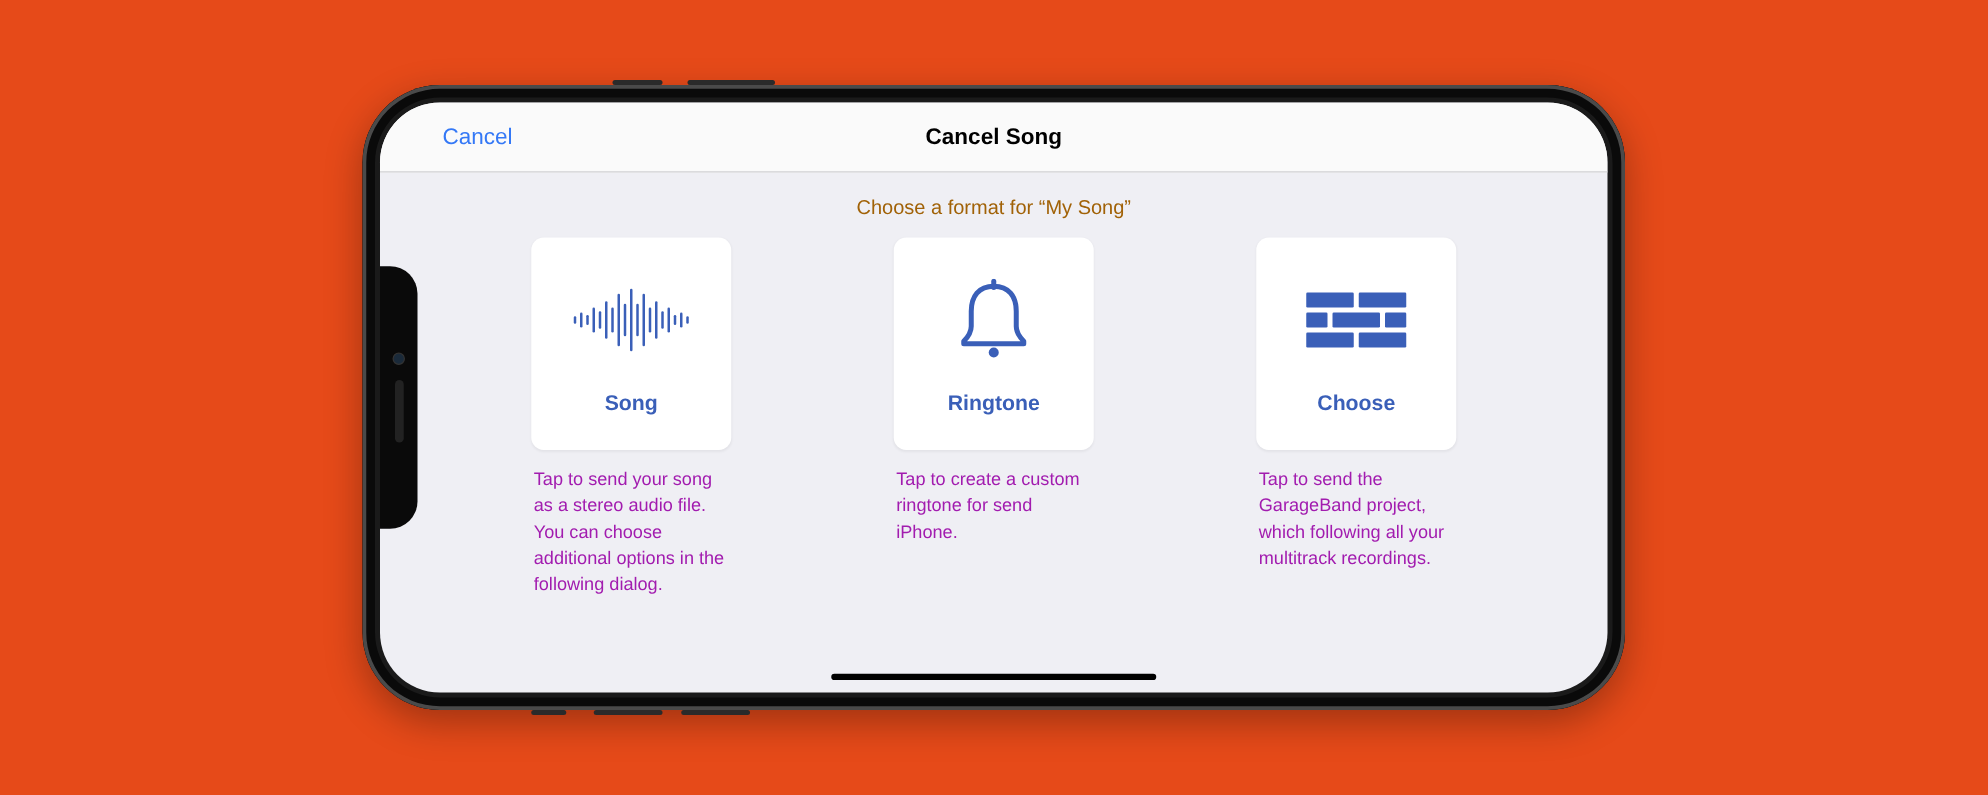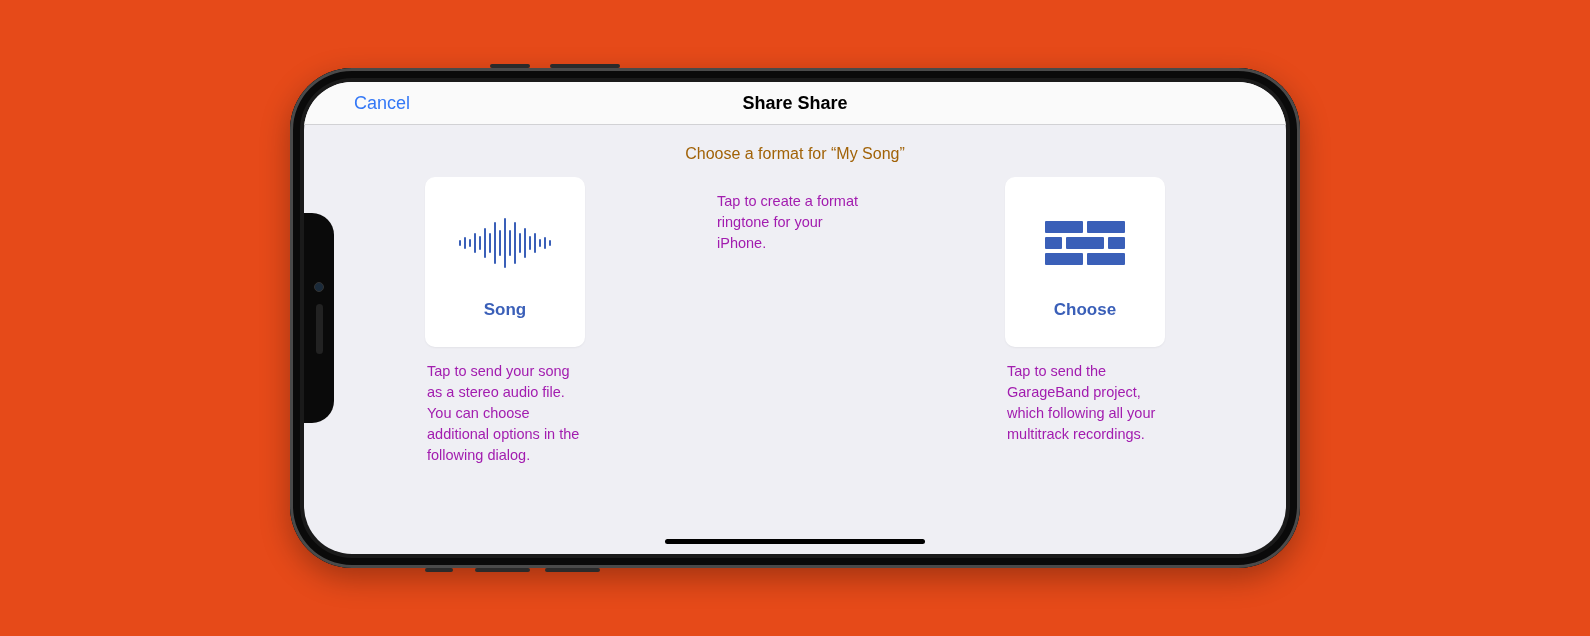--- a/index.html
+++ b/index.html
@@ -94,21 +94,21 @@
       border-radius: 50%;
       border: 1px solid #333;
     }
     .speaker {
       width: 7px;
       height: 50px;
       background: #222;
       border-radius: 4px;
     }
     .header {
-      height: 43px;
+      height: 56px;
       background: #fafafa;
       border-bottom: 1px solid #d1d1d4;
       display: flex;
       align-items: center;
       position: relative;
       padding: 15px 50px;
     }
     .cancel-btn {
       color: #3478f6;
       font-size: 18px;
@@ -212,21 +212,21 @@
   <div class="side-button button-bottom-3"></div>
 
   <div class="screen">
     <div class="notch">
       <div class="camera"></div>
       <div class="speaker"></div>
     </div>
 
     <div class="header">
       <div class="cancel-btn">Cancel</div>
-      <div class="title">Share Share</div>
+      <div class="title">Cancel Song</div>
     </div>
 
     <div class="subtitle">Choose a format for “My Song”</div>
 
     <div class="cards">
 
       <div class="card-wrap">
         <div class="card">
           <div class="icon-box">
             <div style="display:flex;align-items:center;">
@@ -250,21 +250,32 @@
               <span class="waveform-bar" style="height:12px;"></span>
               <span class="waveform-bar" style="height:6px;"></span>
             </div>
           </div>
           <div class="card-title">Song</div>
         </div>
         <div class="card-desc">Tap to send your song as a stereo audio file. You can choose additional options in the following dialog.</div>
       </div>
 
       <div class="card-wrap">
-        <div class="card-desc">Tap to create a format ringtone for your iPhone.</div>
+        <div class="card">
+          <div class="icon-box">
+            <svg width="56" height="66" viewBox="0 0 56 66" fill="none">
+              <path d="M28 4 C28 4 28 2 28 2 C28 0.5 27 0 26 0 L30 0 C29 0 28 0.5 28 2 L28 4 Z" fill="none"></path>
+              <path d="M28 6 C16 6 10 14 10 26 L10 38 C10 42 8 46 4 50 L4 52 L52 52 L52 50 C48 46 46 42 46 38 L46 26 C46 14 40 6 28 6 Z" stroke="#3a5fb8" stroke-width="4" fill="none" stroke-linejoin="round"></path>
+              <circle cx="28" cy="59" r="4" fill="#3a5fb8"></circle>
+              <line x1="28" y1="2" x2="28" y2="7" stroke="#3a5fb8" stroke-width="4" stroke-linecap="round"></line>
+            </svg>
+          </div>
+          <div class="card-title">Ringtone</div>
+        </div>
+        <div class="card-desc">Tap to create a custom ringtone for send iPhone.</div>
       </div>
 
       <div class="card-wrap">
         <div class="card">
           <div class="icon-box">
             <div class="bricks">
               <div class="brick-row">
                 <div class="brick" style="width:38px;"></div>
                 <div class="brick" style="width:38px;"></div>
               </div>

